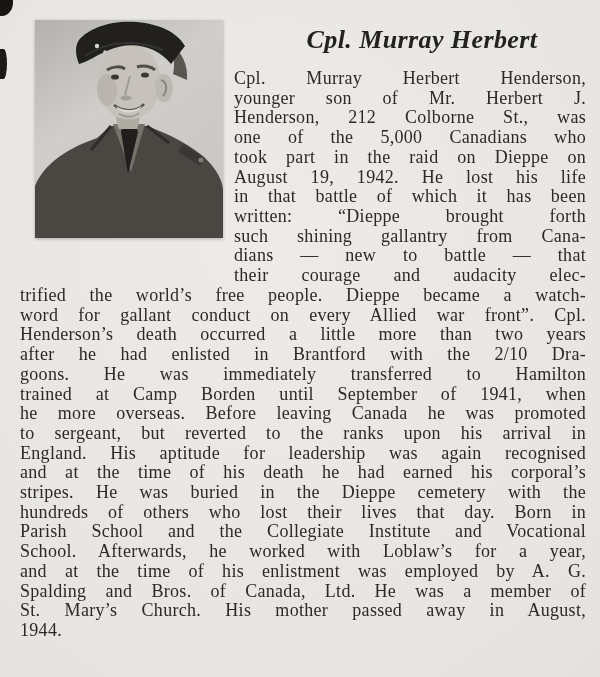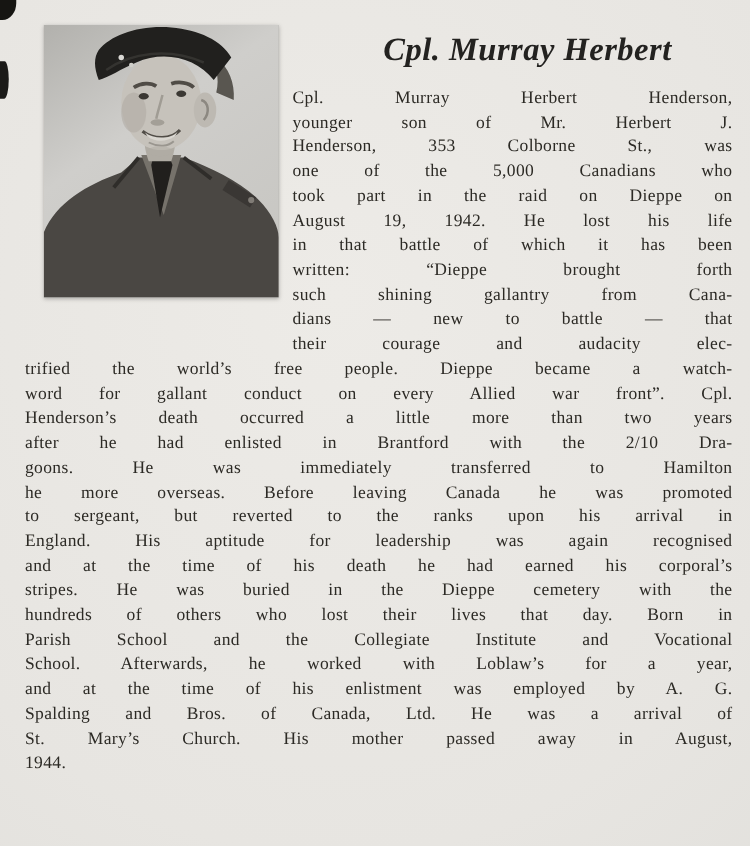--- a/index.html
+++ b/index.html
@@ -41,21 +41,21 @@
   }
   .title span { display: block; }
   
   .col-lines {
     position: absolute; left: 234px; top: 69px; width: 352px;
   }
   .full-lines {
     position: absolute; left: 20px; top: 286px; width: 566px;
   }
   .line {
-    font-size: 14px; line-height: 19.7px;
+    font-size: 18px; line-height: 19.7px;
     letter-spacing: 0.3px;
     color: #2c2a25;
     text-align: justify;
     text-align-last: justify;
     text-justify: inter-word;
     white-space: nowrap; 
   }
   .full-lines .line:last-child { text-align-last: left; }
 </style>
 </head>
@@ -123,44 +123,45 @@
     </svg>
   </figure>
 
   <h1 class="title">
     <span>Cpl. Murray Herbert</span>
   </h1>
 
   <div class="col-lines">
       <div class="line">Cpl. Murray Herbert Henderson,</div>
       <div class="line">younger son of Mr. Herbert J.</div>
-      <div class="line">Henderson, 353 Colborne St., was</div>
+      <div class="line">Henderson, 212 Colborne St., was</div>
       <div class="line">one of the 5,000 Canadians who</div>
       <div class="line">took part in the raid on Dieppe on</div>
       <div class="line">August 19, 1942. He lost his life</div>
       <div class="line">in that battle of which it has been</div>
       <div class="line">written: “Dieppe brought forth</div>
       <div class="line">such shining gallantry from Cana-</div>
       <div class="line">dians — new to battle — that</div>
       <div class="line">their courage and audacity elec-</div>
     </div>
 
   <div class="full-lines">
       <div class="line">trified the world’s free people. Dieppe became a watch-</div>
       <div class="line">word for gallant conduct on every Allied war front”. Cpl.</div>
       <div class="line">Henderson’s death occurred a little more than two years</div>
       <div class="line">after he had enlisted in Brantford with the 2/10 Dra-</div>
       <div class="line">goons. He was immediately transferred to Hamilton</div>
+      <div class="line">trained at Camp Borden until September of 1941, when</div>
       <div class="line">he more overseas. Before leaving Canada he was promoted</div>
       <div class="line">to sergeant, but reverted to the ranks upon his arrival in</div>
       <div class="line">England. His aptitude for leadership was again recognised</div>
       <div class="line">and at the time of his death he had earned his corporal’s</div>
       <div class="line">stripes. He was buried in the Dieppe cemetery with the</div>
       <div class="line">hundreds of others who lost their lives that day. Born in</div>
       <div class="line">Parish School and the Collegiate Institute and Vocational</div>
       <div class="line">School. Afterwards, he worked with Loblaw’s for a year,</div>
       <div class="line">and at the time of his enlistment was employed by A. G.</div>
-      <div class="line">Spalding and Bros. of Canada, Ltd. He was a arrival of</div>
+      <div class="line">Spalding and Bros. of Canada, Ltd. He was a member of</div>
       <div class="line">St. Mary’s Church. His mother passed away in August,</div>
       <div class="line">1944.</div>
     </div>
 
 </div>
 
 </body></html>

